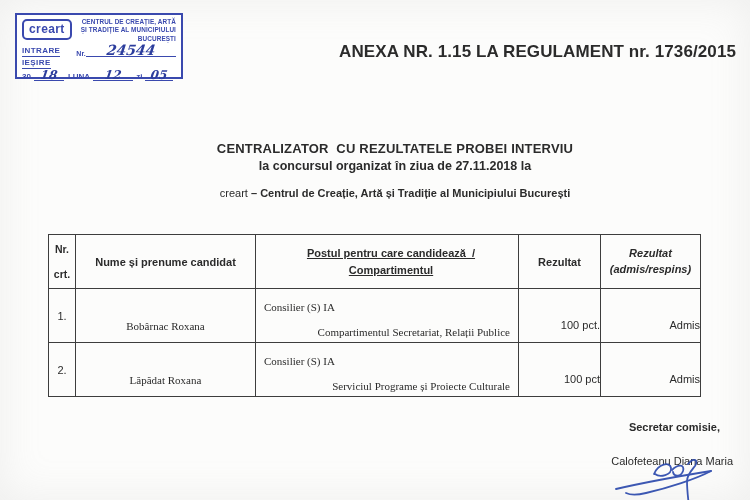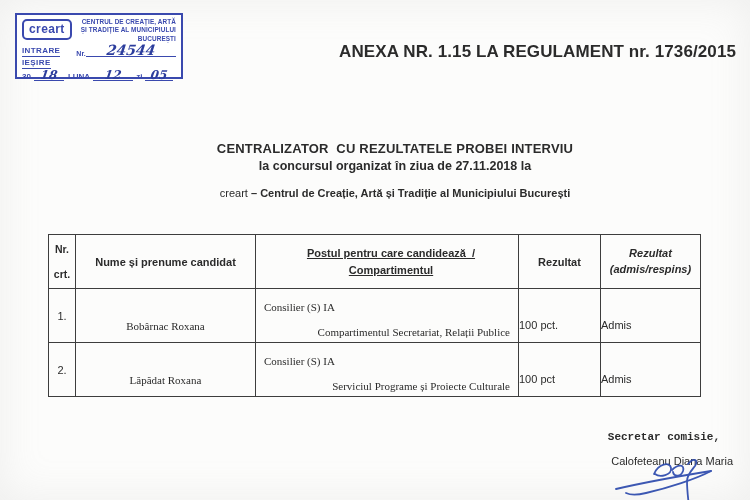--- a/index.html
+++ b/index.html
@@ -88,24 +88,24 @@
   .cell-nr{text-align:center;font-size:11px;}
   .cell-name{
     text-align:center;vertical-align:top;padding-top:21px;
     font-family:"Liberation Serif", serif;font-size:11.5px;
   }
   .cell-post{
     text-align:left;vertical-align:top;padding:12px 8px 4px;
     font-family:"Liberation Serif", serif;font-size:11.5px;
   }
   .cell-post .l2{margin-top:13px;text-align:right;}
-  .cell-pct,.cell-res{text-align:left;padding-top:18px;}
-
-  
-  .sec-role{position:absolute;top:431px;right:30px;font-size:11px;font-weight:bold;font-family:Liberation Mono, monospace;}
+  .cell-pct,.cell-res{text-align:right;padding-top:18px;}
+
+  
+  .sec-role{position:absolute;top:421px;right:30px;font-size:11px;font-weight:bold;}
   .sec-name{position:absolute;top:455px;right:17px;font-size:11px;}
   .signature{position:absolute;top:458px;right:22px;width:120px;height:45px;}
   .signature svg{display:block;}
 </style>
 </head>
 <body>
 
 <div class="page">
 
   <div class="stamp">

